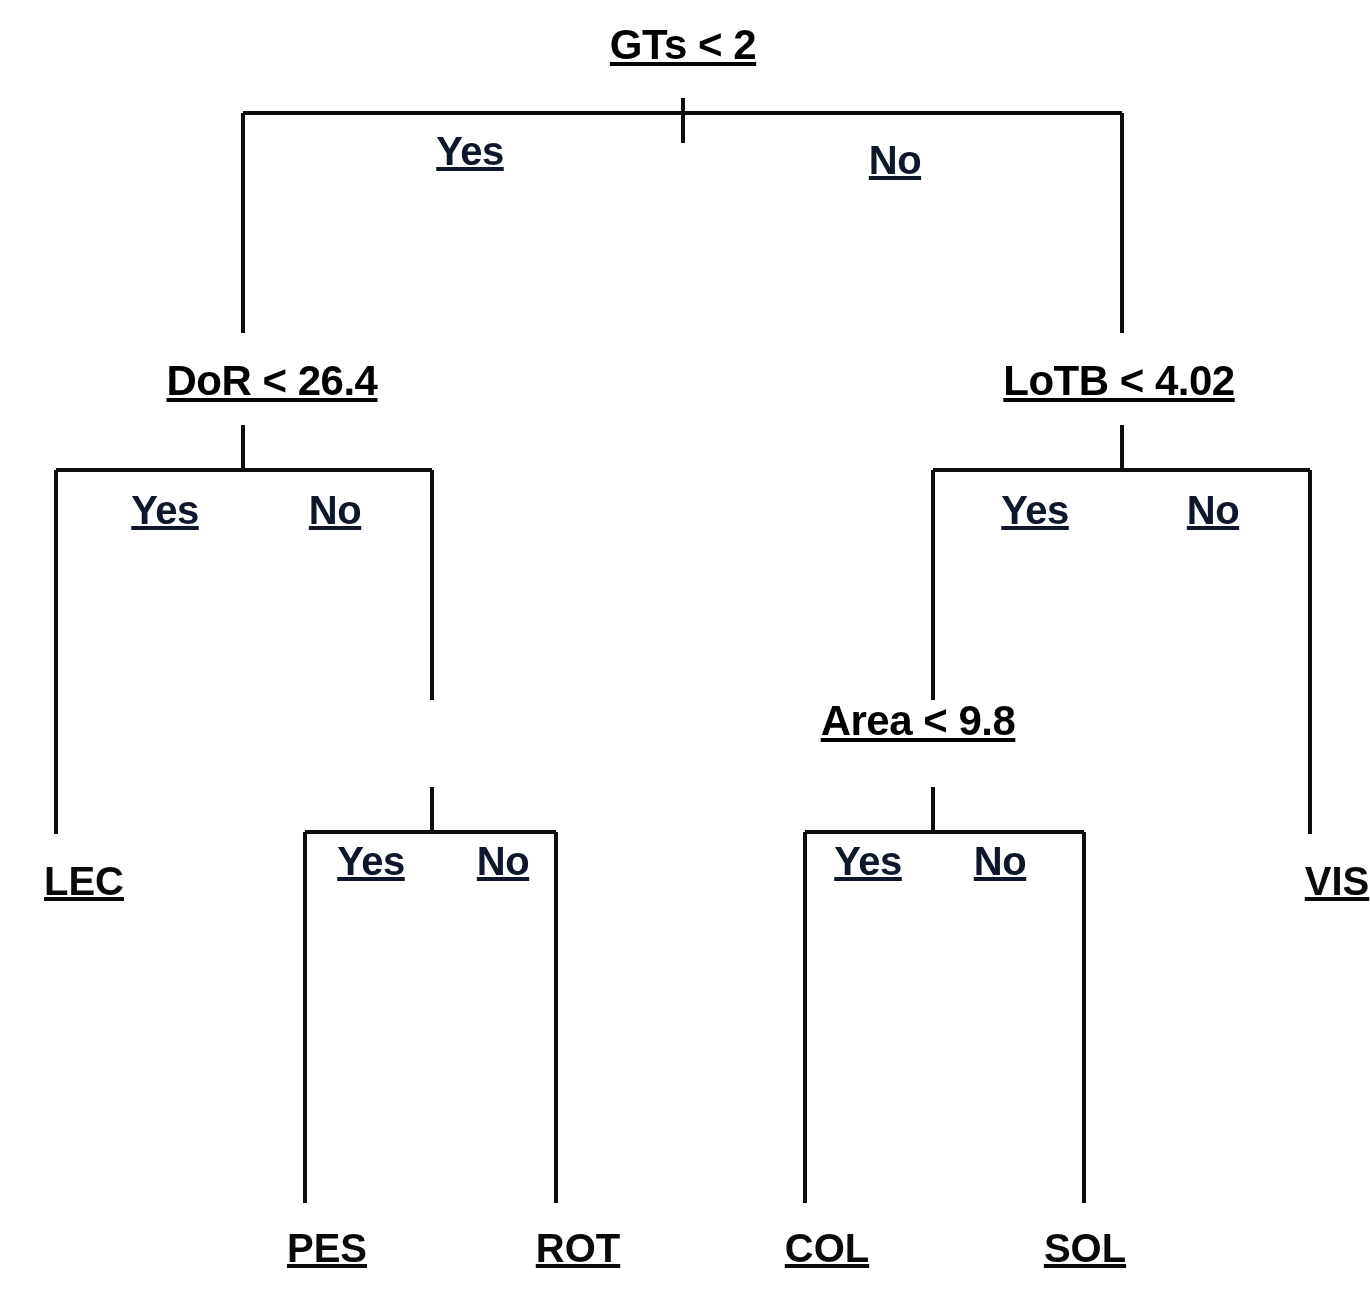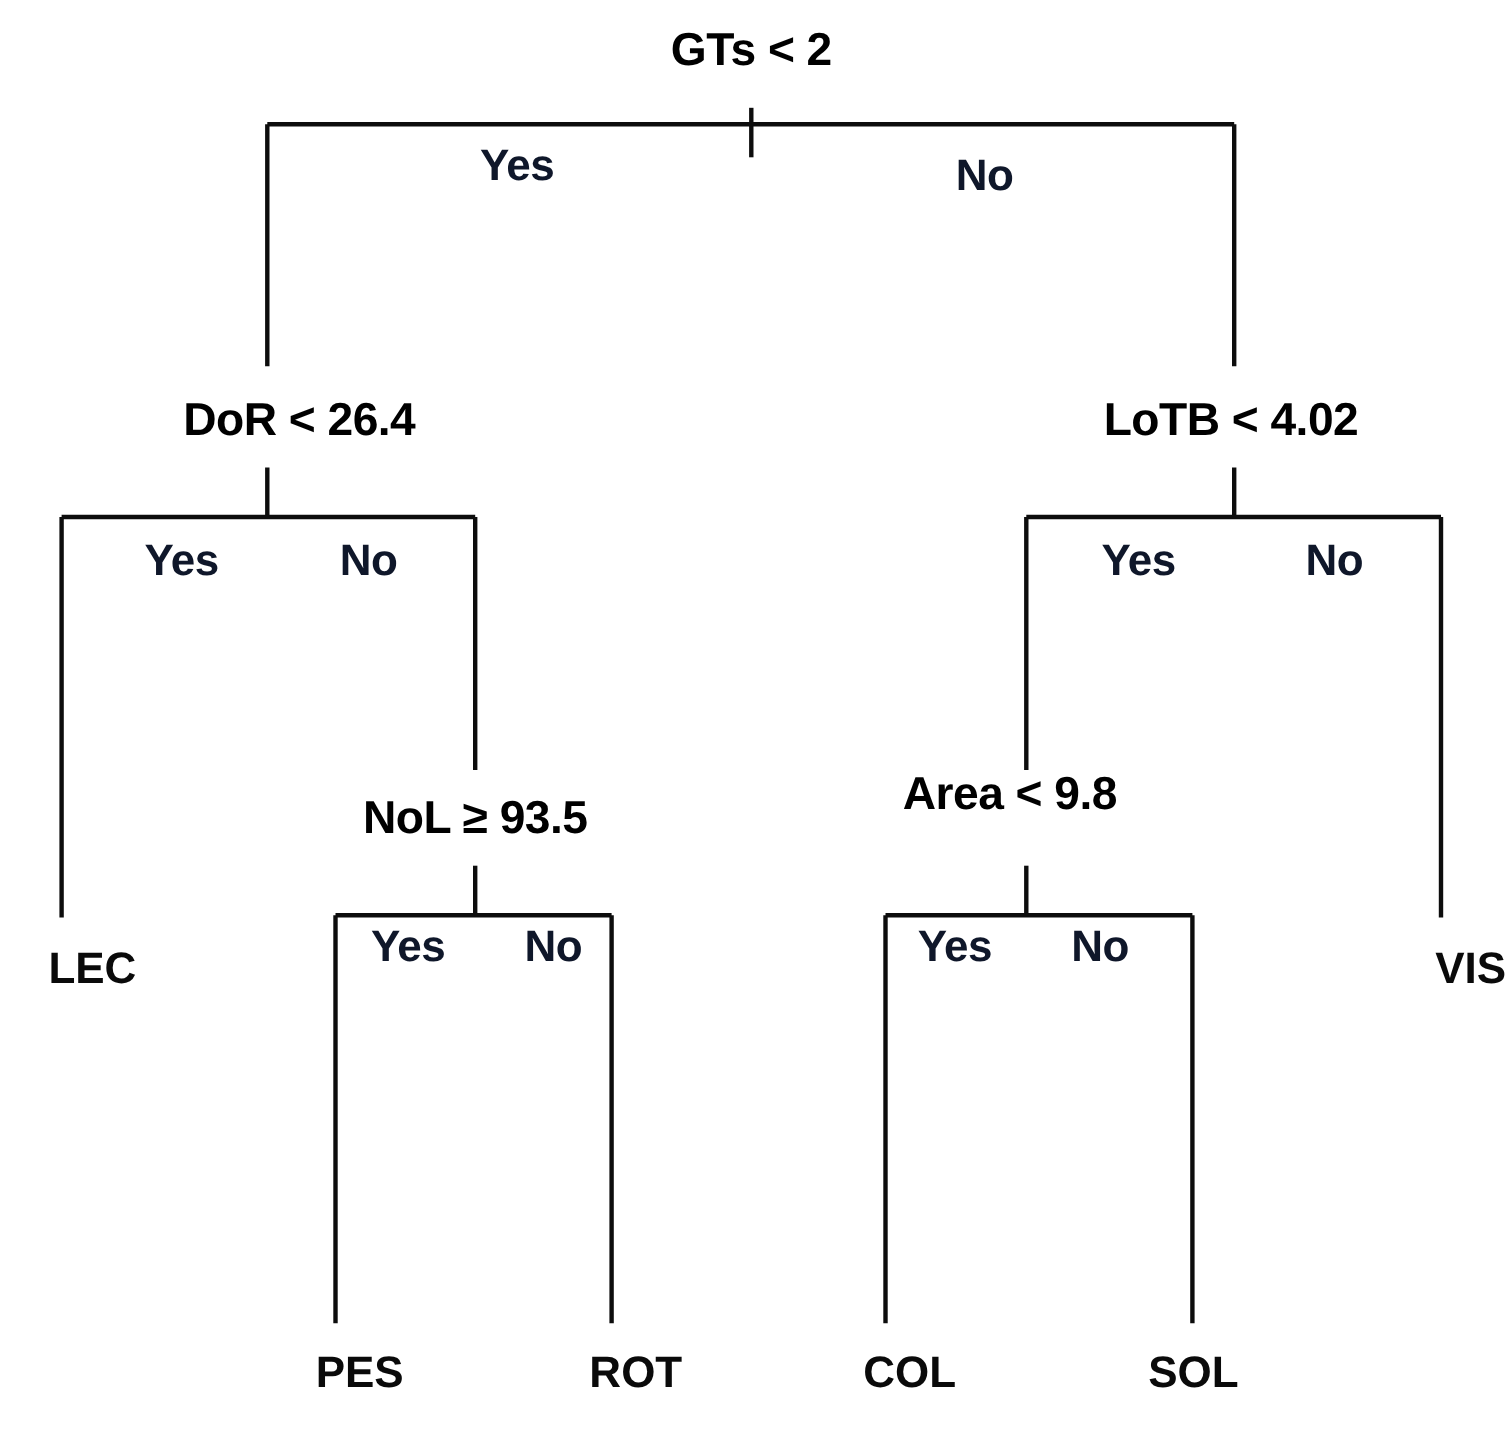--- a/index.html
+++ b/index.html
@@ -51,20 +51,21 @@
     margin-left: 22px;
   }
   .branch-label {
     font-weight: bold;
     color: #0f172a;
     font-size: 40px;
     letter-spacing: -0.5px;
   }
   .ctr {
     transform: translateX(-50%);
+    text-decoration: underline;
   }
 </style>
 </head>
 <body>
 
 <div id="tree-root">
 
   <svg class="tree-lines" viewBox="0 0 1370 1300" preserveAspectRatio="none">
 
     <line x1="683" y1="98" x2="683" y2="143"></line>
@@ -107,21 +108,20 @@
 
     <line x1="1084" y1="832" x2="1084" y2="1203"></line>
   </svg>
 
   <div class="lbl split-label root ctr" style="left:683px; top:24px;">GTs &lt; 2</div>
 
   <div class="lbl split-label ctr" style="left:252px; top:360px;margin-left:20px;">DoR &lt; 26.4</div>
 
   <div class="lbl split-label ctr" style="left:1119px; top:360px;">LoTB &lt; 4.02</div>
 
-  <div class="lbl split-label ctr" style="left:432px; top:722px;">NoL ≥ 93.5</div>
 
   <div class="lbl split-label ctr" style="left:918px; top:700px;">Area &lt; 9.8</div>
 
   <div class="lbl branch-label ctr" style="left:470px; top:131px;">Yes</div>
 
   <div class="lbl branch-label ctr" style="left:895px; top:140px;">No</div>
 
   <div class="lbl branch-label ctr" style="left:165px; top:490px;">Yes</div>
 
   <div class="lbl branch-label ctr" style="left:335px; top:490px;">No</div>

